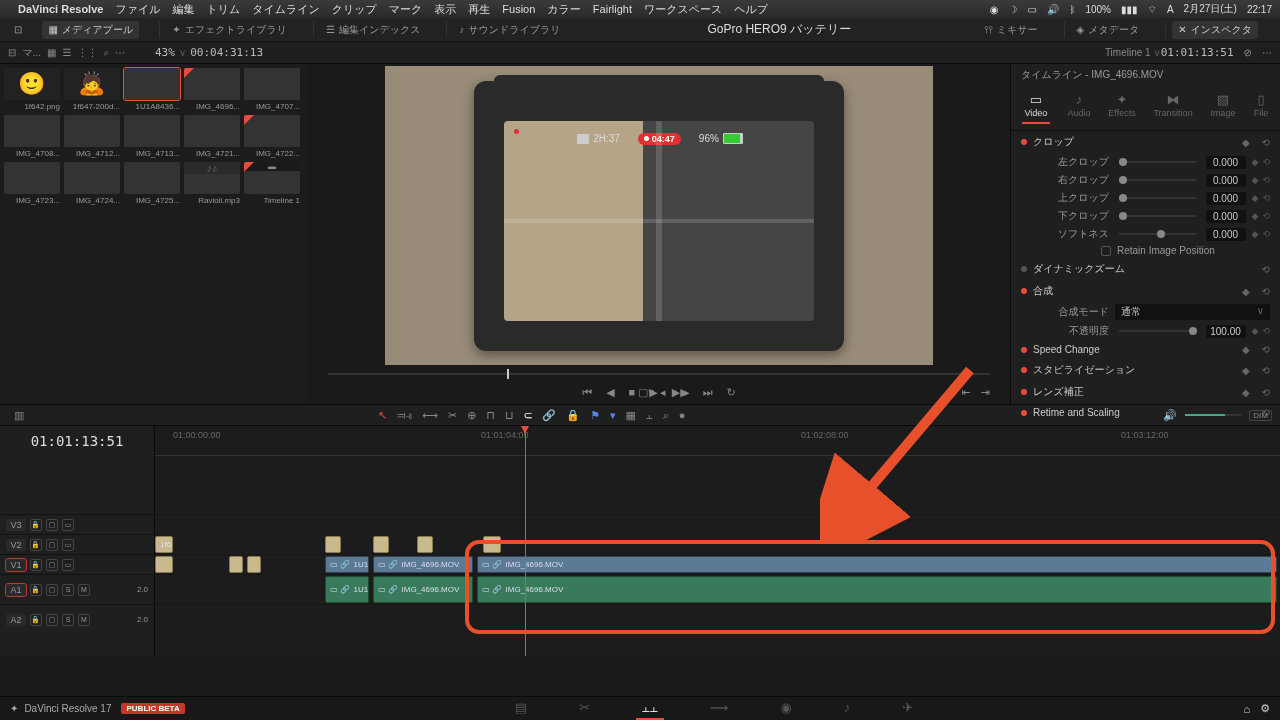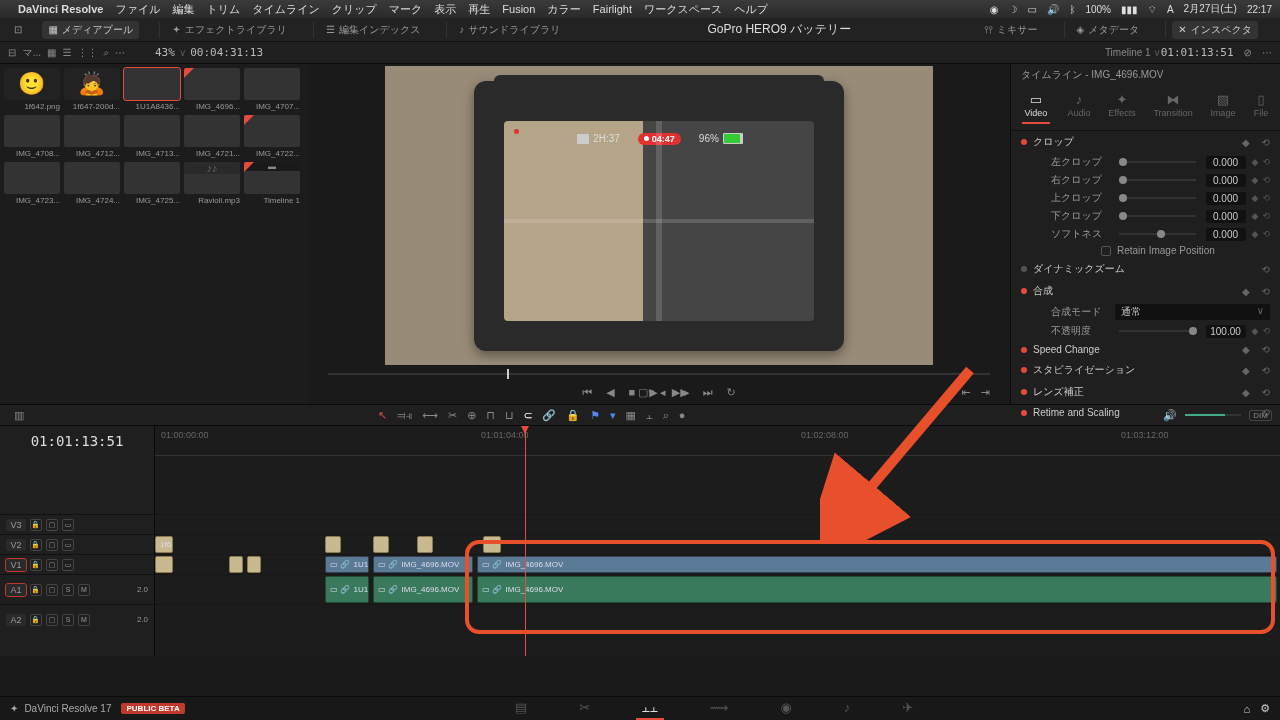--- a/index.html
+++ b/index.html
@@ -72,21 +72,21 @@
 .insp-tab { display:flex; flex-direction:column; align-items:center; gap:2px; color:#666; font-size:9px; padding:2px 4px; }
 .insp-tab.active { color:#ddd; }
 .insp-tab.active .ticon { color:#ddd; }
 .insp-tab .ticon { width:16px; height:14px; display:flex; align-items:center; justify-content:center; font-size:13px; }
 .insp-tab.active::after { content:""; display:block; height:2px; width:28px; background:#e64b3c; margin-top:2px; }
 .insp-row { display:flex; align-items:center; padding:3px 10px; gap:6px; }
 .insp-sec { display:flex; align-items:center; padding:4px 10px; gap:6px; color:#ccc; }
 .insp-sec .dot { width:6px; height:6px; border-radius:50%; background:#e64b3c; }
 .insp-sec .chev { margin-left:auto; color:#666; }
 .insp-prop { display:flex; align-items:center; padding:2px 10px 2px 40px; gap:6px; }
-.insp-prop .pname { width:58px; color:#999; font-size:10px; }
+.insp-prop .pname { width:58px; text-align:right; color:#999; font-size:10px; }
 .insp-prop .slider { flex:1; height:2px; background:#333; position:relative; margin:0 4px; }
 .insp-prop .slider .kn { position:absolute; top:-3px; width:8px; height:8px; background:#888; border-radius:50%; }
 .insp-prop .val { width:40px; background:#111; text-align:center; padding:1px 0; border-radius:2px; font-size:10px; color:#ccc; }
 .insp-prop .icons { display:flex; gap:4px; color:#555; font-size:9px; }
 .insp-check { display:flex; align-items:center; gap:6px; padding:2px 10px 2px 90px; color:#999; }
 .insp-check .cb { width:10px; height:10px; border:1px solid #555; border-radius:2px; }
 
 
 .tl-tools { height:22px; background:#1f1f1f; display:flex; align-items:center; padding:0 8px; gap:12px; color:#888; border-top:1px solid #0a0a0a; border-bottom:1px solid #0a0a0a; }
 .tl-tools .lgrp { display:flex; gap:10px; margin-left:370px; }
@@ -570,21 +570,21 @@
         <span class="tn">A2</span>
         <span class="sq">🔒</span>
         <span class="sq">▢</span>
         <span class="sq">S</span>
         <span class="sq">M</span>
         <span class="num">2.0</span>
       </div>
   </div>
   <div class="tl-body">
     <div class="ruler">
-      <span class="tick" style="left:6px">01:00:00:00</span>
+      <span class="tick" style="left:18px">01:00:00:00</span>
       <span class="tick" style="left:326px">01:01:04:00</span>
       <span class="tick" style="left:646px">01:02:08:00</span>
       <span class="tick" style="left:966px">01:03:12:00</span>
       <div class="rline"></div>
     </div>
     <div class="tracks-area">
       <div style="height:58px"></div>
       <div class="track-lane" id="lane-v3"></div>
       <div class="track-lane" id="lane-v2">
           <div class="vclip small" style="left: 0px; width: 18px;">1f6...</div>

